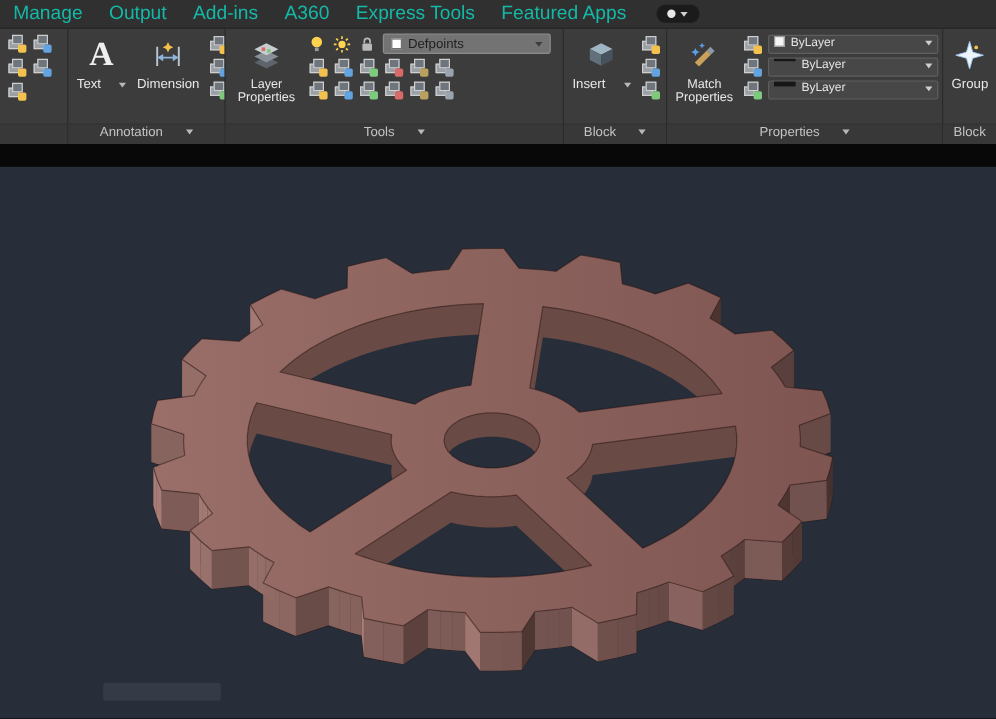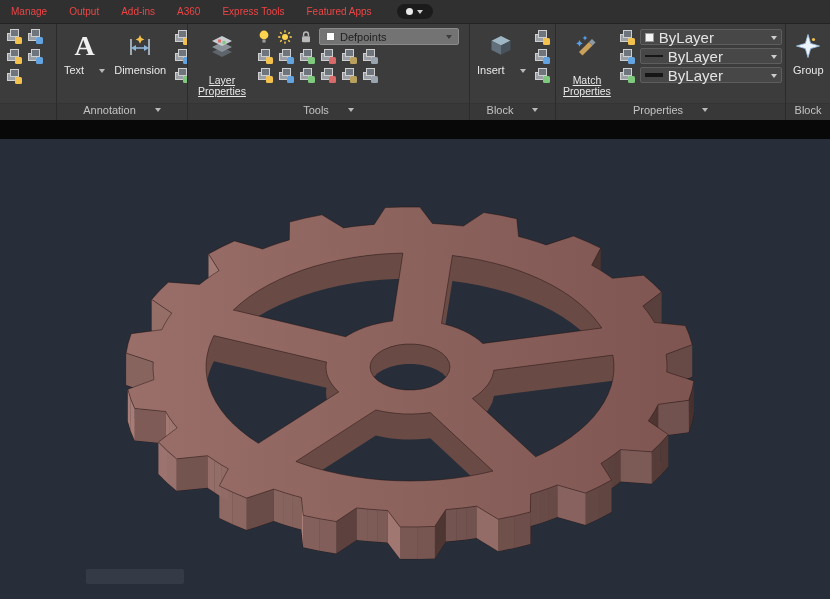--- a/index.html
+++ b/index.html
@@ -4,40 +4,40 @@
 <style>
   html,body{margin:0;padding:0;background:#000;}
   *{box-sizing:border-box;}
   .app{position:relative;width:830px;height:599px;background:#070707;overflow:hidden;
        font-family:"Liberation Sans",sans-serif;cursor:default;}
 
   
   .menubar{position:absolute;left:0;top:0;width:830px;height:24px;background:#303030;
            border-bottom:1px solid #232323;display:flex;align-items:center;}
   .tabs{display:flex;align-items:center;height:100%;}
-  .tab{color:#ef4444;font-size:10px;padding:0 11px;line-height:24px;white-space:nowrap;}
+  .tab{color:#14b8a6;font-size:16px;padding:0 11px;line-height:24px;white-space:nowrap;}
   .pill{width:36px;height:15px;background:#1b1b1b;border-radius:8px;margin-left:14px;
         display:flex;align-items:center;justify-content:center;gap:4px;}
   .pill-dot{width:7px;height:7px;border-radius:50%;background:#e8e8e8;}
   .pill-caret{width:0;height:0;border:3px solid transparent;border-top:4px solid #cfcfcf;margin-top:4px;}
 
   
   .ribbon{position:absolute;left:0;top:24px;width:830px;height:96px;background:#3c3c3c;display:flex;}
   .panel{display:flex;flex-direction:column;border-right:1px solid #2b2b2b;overflow:hidden;}
   .panel:last-child{border-right:none;flex:1;}
   .panel-content{flex:1;display:flex;padding:4px 4px 0 5px;gap:5px;}
   .panel-title{height:17px;display:flex;justify-content:center;gap:19px;
                color:#c3c3c3;font-size:11px;background:#383838;border-top:1px solid #343434;}
   .tri{width:0;height:0;border:3.5px solid transparent;border-top:4.5px solid #b9b9b9;margin-top:4px;}
 
   .bigbtn{display:flex;flex-direction:column;align-items:center;color:#e8e8e8;
           font-size:11px;line-height:11px;text-align:center;padding:1px 2px;border-radius:2px;}
   .bigbtn .icon{height:34px;display:flex;align-items:center;justify-content:center;}
   .lblrow{display:flex;align-items:center;gap:15px;margin-top:2px;}
-  .lbl2{margin-top:12px;white-space:pre-line;font-size:10.5px;line-height:11px;text-decoration:underline;}
+  .lbl2{margin-top:2px;white-space:pre-line;font-size:10.5px;line-height:11px;}
   .bigA{font-family:"Liberation Serif",serif;font-weight:bold;font-size:28px;color:#efefef;line-height:30px;}
 
   .col{flex-direction:column;}
   .side-col{display:flex;flex-direction:column;gap:3px;padding-top:1px;}
   .icon-row{display:flex;gap:4px;align-items:center;}
   .layers-right{display:flex;flex-direction:column;gap:3px;}
   .lrow{display:flex;gap:4px;align-items:center;}
 
   
   .mini{position:relative;width:17px;height:16px;flex:0 0 auto;}
@@ -46,21 +46,21 @@
   .accent{position:absolute;right:0;bottom:0;width:7px;height:7px;border-radius:1.5px;}
 
   
   .combo{height:17px;background:#737373;border:1px solid #8b8b8b;border-radius:2px;
          display:flex;align-items:center;font-size:11px;color:#1f1f1f;padding:0 6px;gap:5px;width:140px;}
   .combo .caret{margin-left:auto;width:0;height:0;border:3.5px solid transparent;border-top:4.5px solid #3c3c3c;margin-top:4px;}
   .lsq{width:9px;height:9px;background:#ffffff;border:1px solid #6f6f6f;}
 
   
   .dcombo{height:16px;background:#474747;border:1px solid #5e5e5e;border-radius:2px;color:#e4e4e4;
-          font-size:15px;display:flex;align-items:center;padding:0 4px;gap:5px;width:142px;}
+          font-size:10px;display:flex;padding:0 4px;gap:5px;width:142px;}
   .dcombo .caret{margin-left:auto;width:0;height:0;border:3.5px solid transparent;border-top:4.5px solid #cdcdcd;margin-top:4px;}
   .swatch{width:9px;height:9px;background:#f5f5f5;border:1px solid #9a9a9a;}
   .ltline{width:18px;height:2px;background:#161616;}
   .lwline{width:18px;height:4px;background:#161616;}
   .combo-col{display:flex;flex-direction:column;gap:3px;padding-top:1px;}
 
   
   .filestrip{position:absolute;left:0;top:120px;width:830px;height:19px;background:#080808;}
 
   

